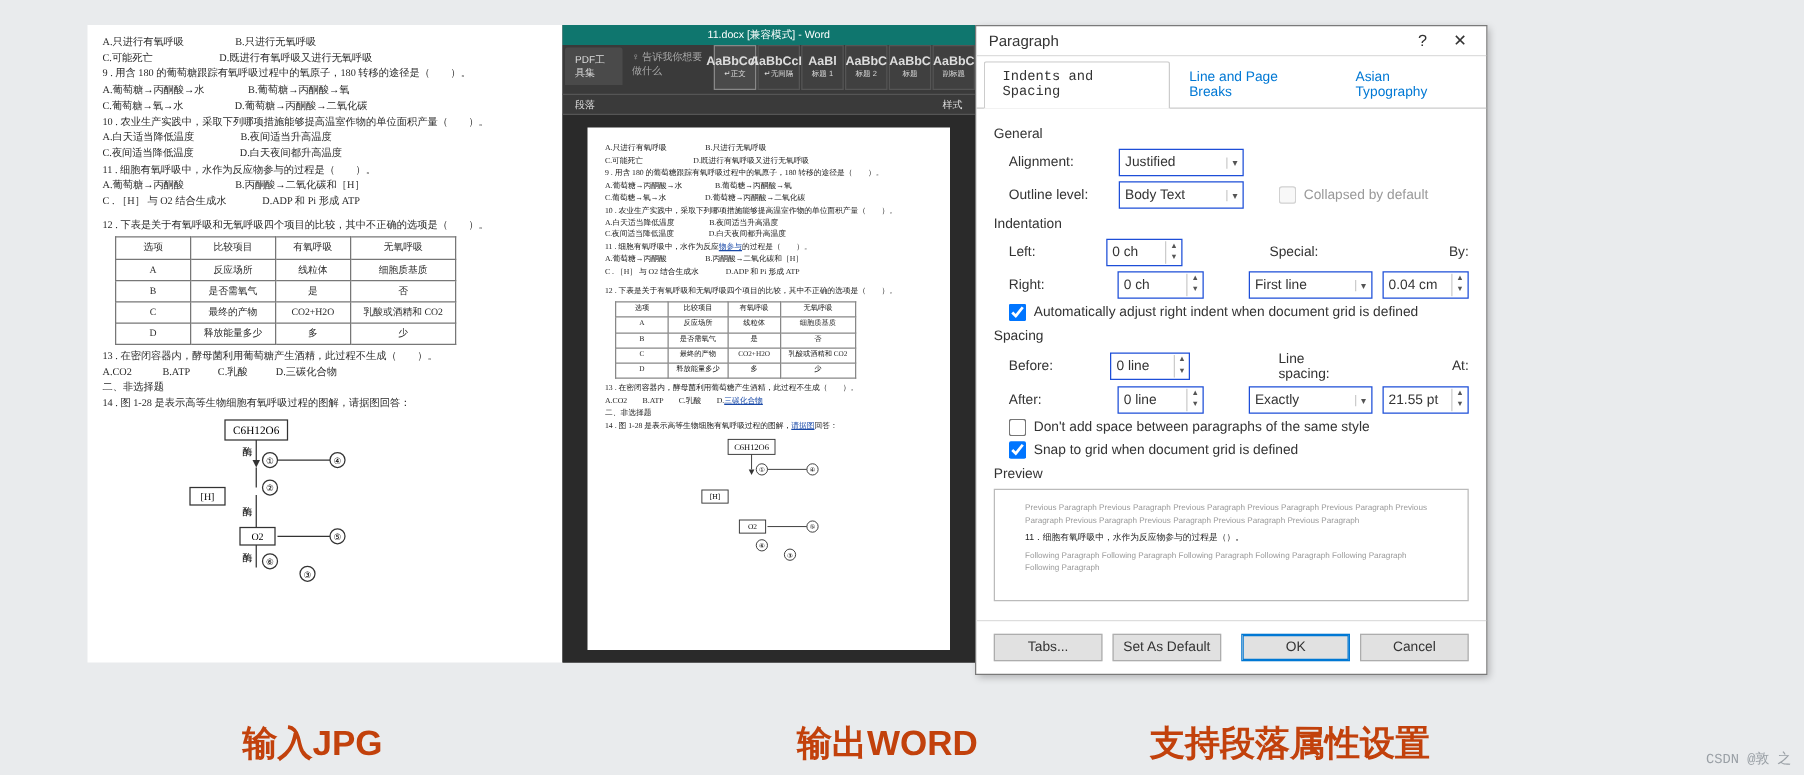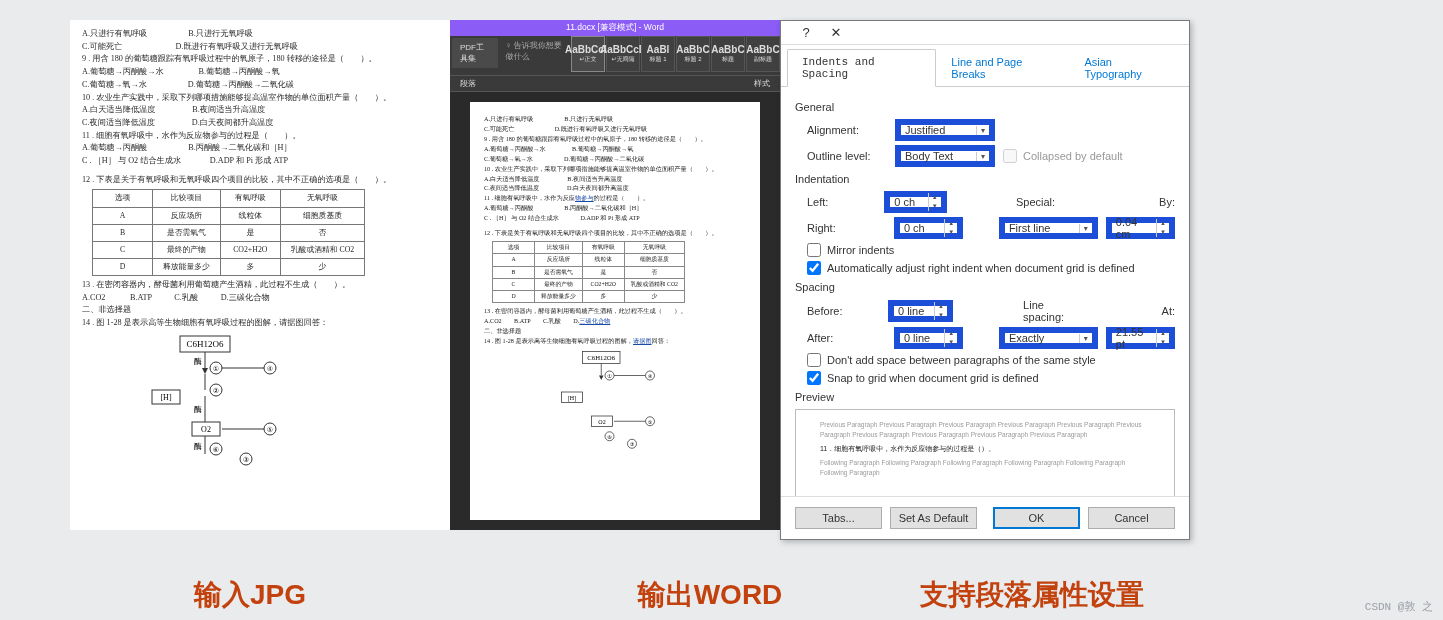--- a/index.html
+++ b/index.html
@@ -34,21 +34,21 @@
   .word-panel {
     width: 330px;
     height: 510px;
     background: #2d2d2d;
     display: flex;
     flex-direction: column;
     color: #ddd;
     font-size: 8px;
   }
   .word-titlebar {
-    background: #8b5cf6;
+    background: #0f766e;
     text-align: center;
     padding: 2px 0;
     font-size: 8.5px;
     color: #fff;
   }
   .word-ribbon {
     background: #3a3a3a;
     display: flex;
     align-items: stretch;
     height: 40px;
@@ -155,21 +155,21 @@
     border-radius: 2px 2px 0 0;
     font-family: Liberation Mono, monospace;
   }
   .dlg-body { padding: 8px 14px 6px 14px; flex: 1; overflow: hidden; }
   .dlg-section-title { font-size: 11px; color: #333; margin: 6px 0 6px 0; }
   .dlg-row { display: flex; align-items: center; gap: 8px; margin: 4px 0 4px 12px; }
   .dlg-label { width: 80px; font-size: 11px; color: #333; }
   .dlg-select, .dlg-spin {
     display: flex;
     align-items: center;
-    border: 6px solid #1d4ed8;
+    border: 1px solid #1d4ed8;
     height: 22px;
     background: #fff;
     font-size: 11px;
   }
   .dlg-select { width: 100px; padding: 0 4px; }
   .dlg-select .val { flex: 1; }
   .dlg-select .arrow { font-size: 8px; color: #555; border-left: 1px solid #ccc; padding-left: 4px; }
   .dlg-spin { width: 70px; }
   .dlg-spin .val { flex: 1; padding: 0 4px; }
   .dlg-spin .spinner { display: flex; flex-direction: column; border-left: 1px solid #ccc; }
@@ -433,20 +433,21 @@
             <text x="74" y="118" font-size="7" text-anchor="middle">⑥</text>
           <circle cx="104" cy="125" r="6" fill="#fff" stroke="#333"></circle>
             <text x="104" y="128" font-size="7" text-anchor="middle">③</text>
         </svg>
       </div>
     </div>
   </div>
 
   <div class="dialog-panel">
     <div class="dlg-titlebar">
+      <div class="title">Paragraph</div>
       <div class="btn">?</div>
       <div class="btn">✕</div>
     </div>
     <div class="dlg-tabs">
       <div class="dlg-tab active">Indents and Spacing</div>
       <div class="dlg-tab">Line and Page Breaks</div>
       <div class="dlg-tab">Asian Typography</div>
     </div>
     <div class="dlg-body">
       <div class="dlg-section-title">General</div>
@@ -456,21 +457,21 @@
             <span class="val">Justified</span>
             <span class="arrow">▾</span>
           </div>
       </div>
       <div class="dlg-row">
         <span class="dlg-label">Outline level:</span>
         <div class="dlg-select">
             <span class="val">Body Text</span>
             <span class="arrow">▾</span>
           </div>
-        <label class="dlg-check" style="margin-left:0;color:#999">
+        <label class="dlg-check" style="margin-left:20px;color:#999">
             <input type="checkbox" disabled="" style="">
             <span>Collapsed by default</span>
           </label>
       </div>
 
       <div class="dlg-section-title">Indentation</div>
       <div class="dlg-row">
         <span class="dlg-label">Left:</span>
         <div class="dlg-spin">
             <span class="val">0 ch</span>
@@ -500,24 +501,20 @@
           </div>
         <div class="dlg-spin">
             <span class="val">0.04 cm</span>
             <span class="spinner">
               <span>▲</span>
               <span>▼</span>
             </span>
           </div>
       </div>
       <label class="dlg-check">
-          <input type="checkbox" style="">
-          <span>Mirror indents</span>
-        </label>
-      <label class="dlg-check">
           <input type="checkbox" checked="" style="">
           <span>Automatically adjust right indent when document grid is defined</span>
         </label>
 
       <div class="dlg-section-title">Spacing</div>
       <div class="dlg-row">
         <span class="dlg-label">Before:</span>
         <div class="dlg-spin">
             <span class="val">0 line</span>
             <span class="spinner">

